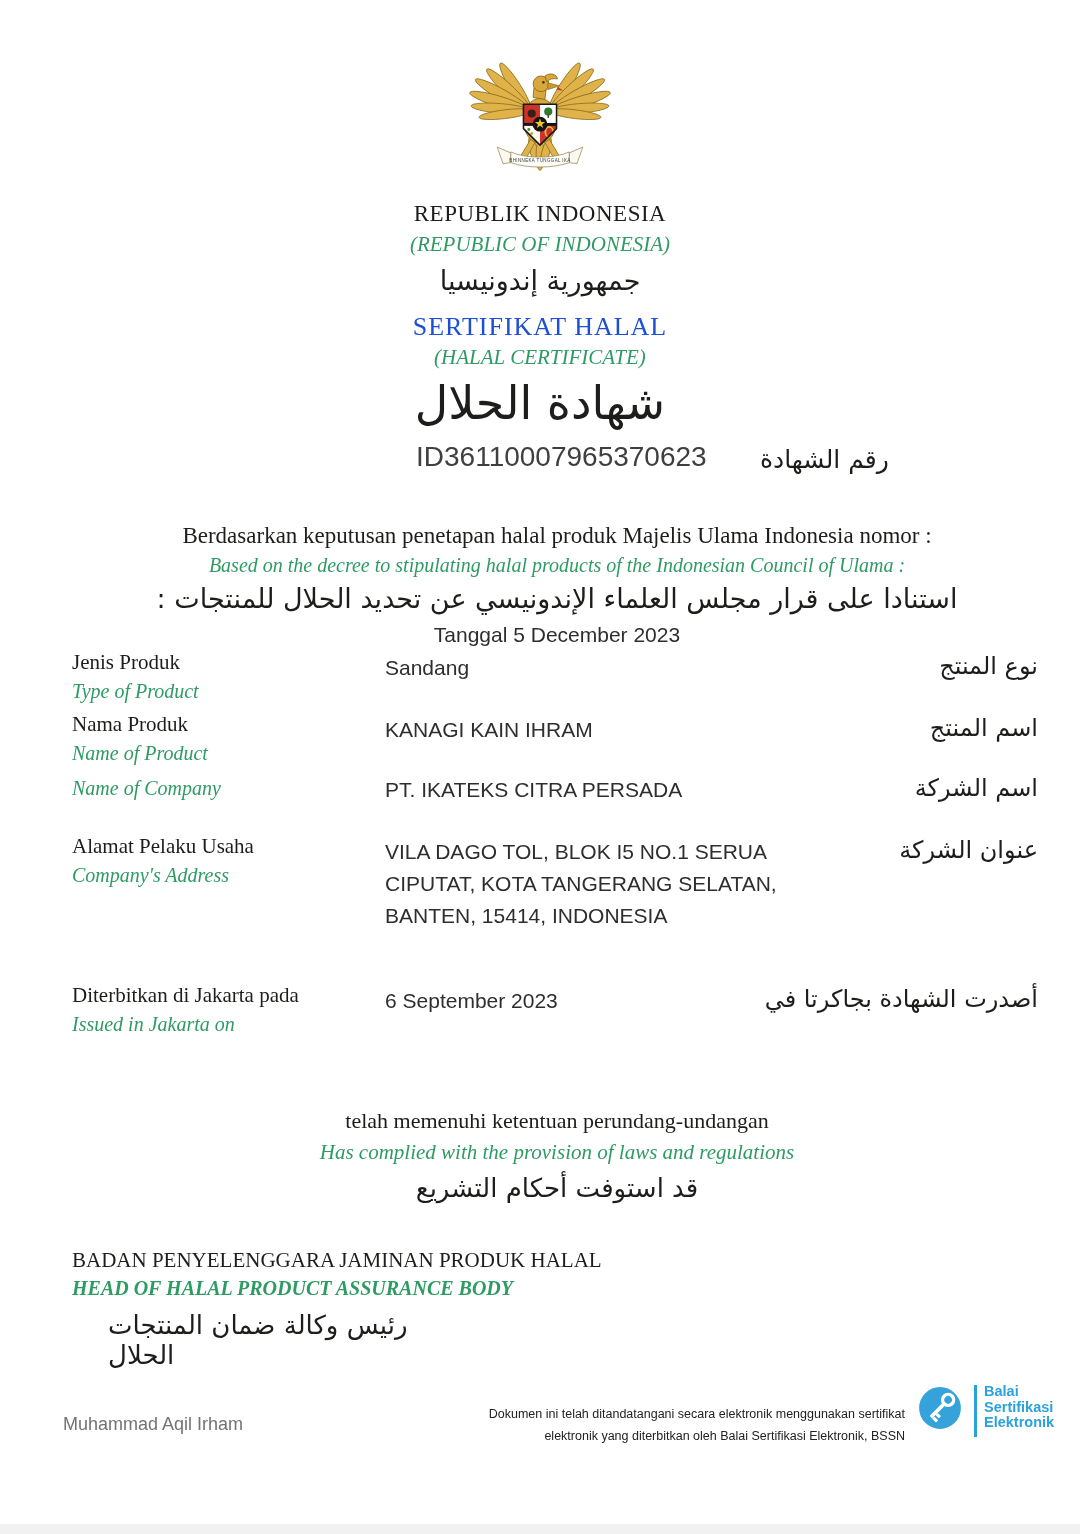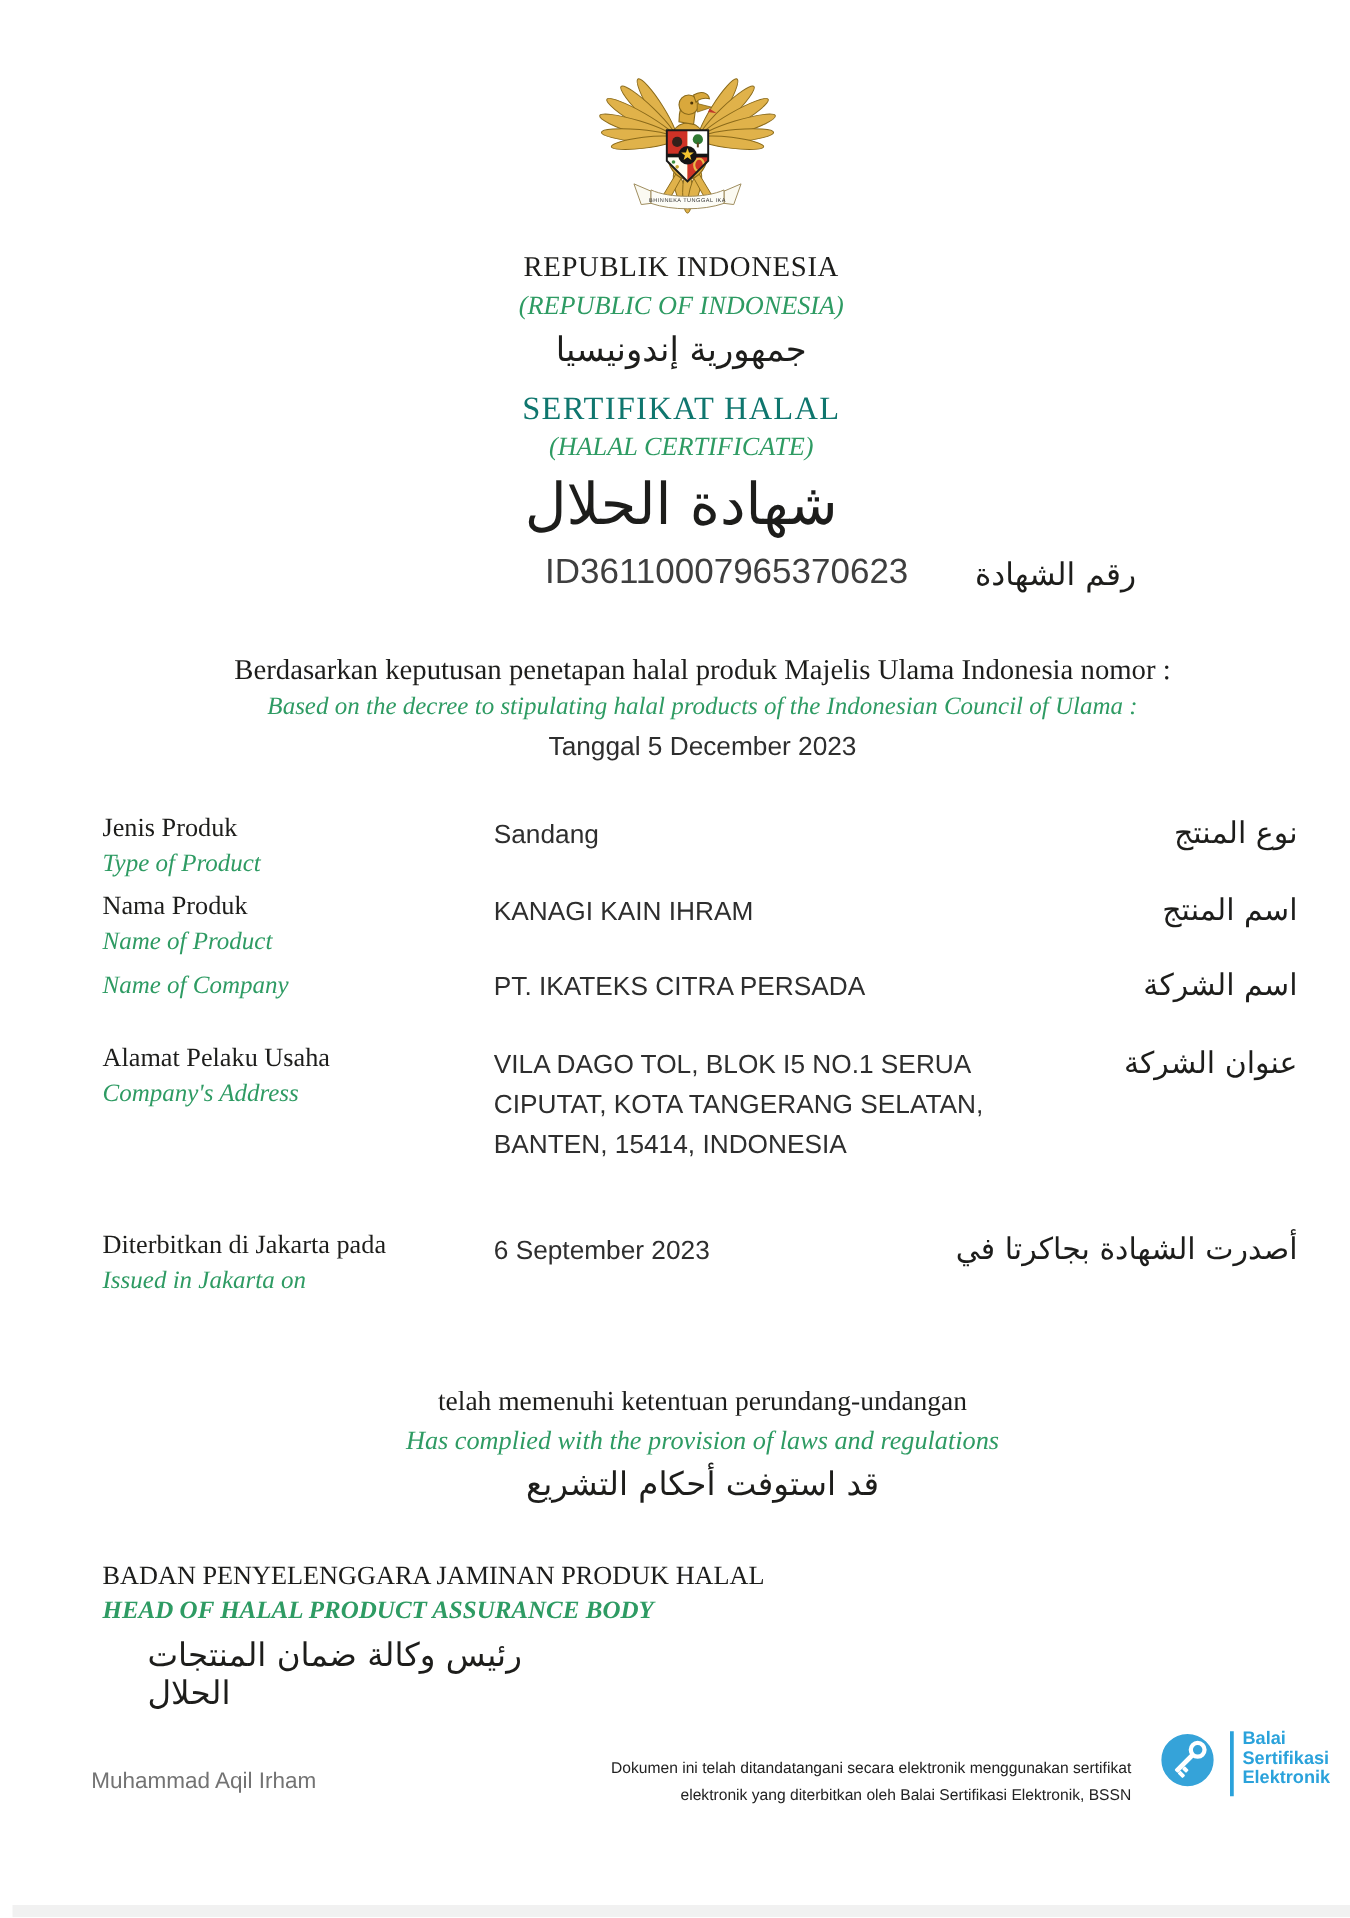--- a/index.html
+++ b/index.html
@@ -1,36 +1,36 @@
 <!DOCTYPE html>
 <html><head>
 <meta charset="utf-8">
 <style>
   html,body { margin:0; padding:0; background:#ffffff; }
   .page {
     position:relative; width:1080px; height:1534px; background:#ffffff;
     overflow:hidden; font-family:"Liberation Serif","DejaVu Serif",serif; color:#1d1d1b;
   }
-  .abs { position:absolute;margin-left:10px; }
+  .abs { position:absolute; }
 
   
   .serif   { font-family:"Liberation Serif","DejaVu Serif",serif; color:#1d1d1b; }
   .sans    { font-family:"Liberation Sans","DejaVu Sans",sans-serif; color:#2e2e2e; }
   .arabic  { font-family:"DejaVu Sans",sans-serif; color:#1d1d1b; direction:rtl; }
   .green-i { font-family:"Liberation Serif","DejaVu Serif",serif; font-style:italic; color:#2e9b63; }
 
   
   .emblem { left:467px; top:50px; width:146px; height:128px; }
 
   
   .header { left:0; right:0; top:201px; text-align:center; }
   .h-country    { font-size:23px; letter-spacing:0.5px; }
   .h-country-en { font-size:21px; margin-top:5px; }
   .h-country-ar { font-size:27px; margin-top:8px; }
-  .h-title      { font-size:26px; letter-spacing:1px; color:#0f766e; margin-top:16px; }
+  .h-title      { font-size:26px; letter-spacing:1px; color:#1d4ed8; margin-top:16px; }
   .h-title-en   { font-size:21px; margin-top:3px; }
   .h-title-ar   { font-size:46px; margin-top:8px; line-height:1.1; }
 
   
   .certnum { left:170px; right:0; top:441px; height:70px; }
   .certnum-labels { left:0; top:6px; }
   .certnum-labels .l1 { font-size:21px; }
   .certnum-labels .l2 { font-size:20px; margin-top:7px; }
   .certnum-value { left:246px; top:0; font-size:28px; color:#3f3f3f; }
   .certnum-ar { left:590px; top:4px; font-size:25px; }
@@ -172,20 +172,21 @@
   </div>
 
   <div class="abs certnum">
     <div class="abs certnum-value sans">ID36110007965370623</div>
     <div class="abs certnum-ar arabic" dir="rtl">رقم الشهادة</div>
   </div>
 
   <div class="abs decree">
     <div class="d1 serif">Berdasarkan keputusan penetapan halal produk Majelis Ulama Indonesia nomor :</div>
     <div class="d2 green-i">Based on the decree to stipulating halal products of the Indonesian Council of Ulama :</div>
+    <div class="d3 arabic" dir="rtl">استنادا على قرار مجلس العلماء الإندونيسي عن تحديد الحلال للمنتجات :</div>
     <div class="d4">Tanggal 5 December 2023</div>
   </div>
 
   <div class="abs frow row0">
     <div class="flabel">
       <div class="fl1 serif">Jenis Produk</div>
       <div class="fl2 green-i">Type of Product</div>
     </div>
     <div class="fvalue sans">Sandang</div>
     <div class="far arabic" dir="rtl">نوع المنتج</div>

